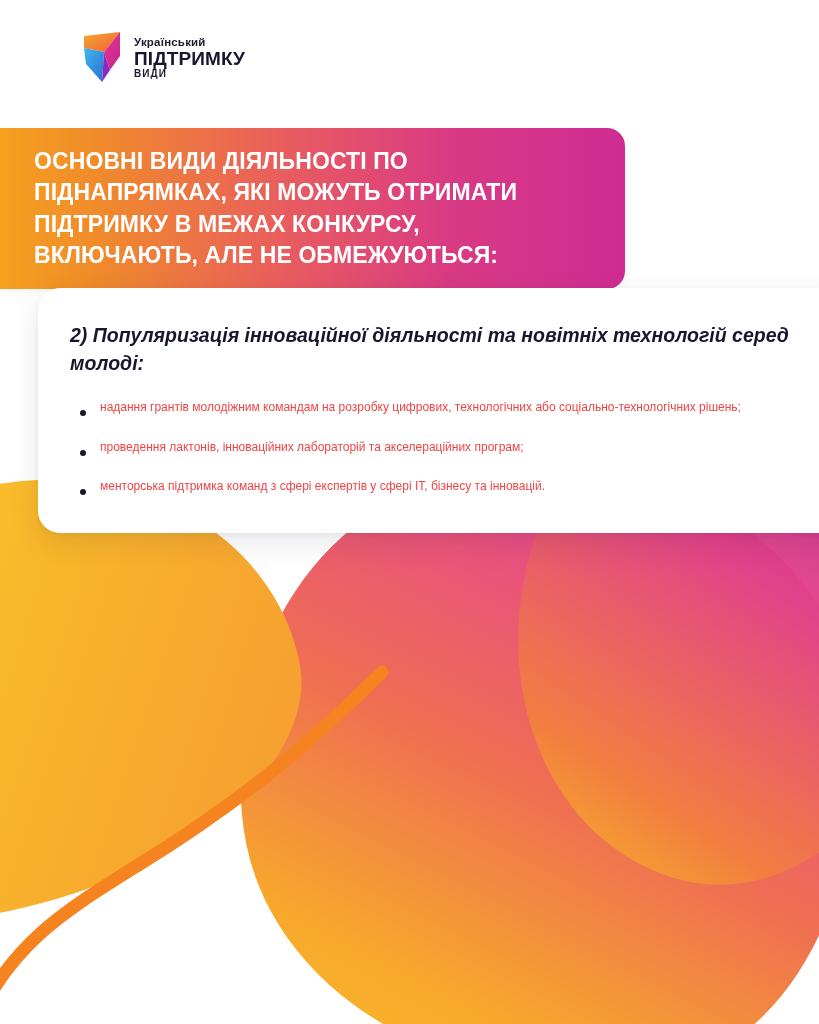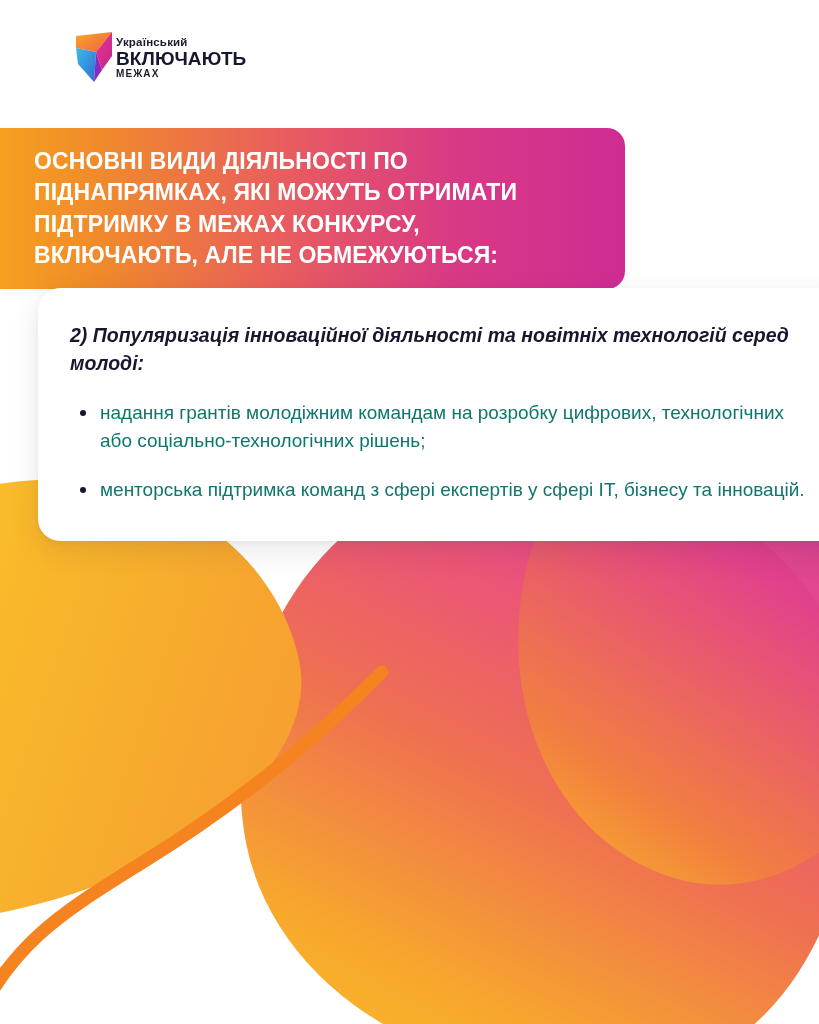--- a/index.html
+++ b/index.html
@@ -73,24 +73,25 @@
     position: absolute;
     left: -10px;
     bottom: -10px;
     width: 840px;
     height: 420px;
   }
 
   
   .logo {
     position: absolute;
-    left: 72px;
+    left: 80px;
     top: 30px;
     display: flex;
     align-items: center;
+    gap: 10px;
     z-index: 5;
   }
   .logo-mark { width: 44px; height: 56px; flex: 0 0 auto; }
   .logo-text { line-height: 1.04; }
   .logo-line1 {
     font-size: 11.5px;
     letter-spacing: .2px;
     color: #1b1b2f;
     font-weight: 700;
   }
@@ -151,23 +152,23 @@
     line-height: 1.42;
     color: #17172e;
     margin-bottom: 22px;
   }
 
   .bullets { list-style: none; }
 
   .bullets li {
     position: relative;
     padding-left: 30px;
-    font-size: 19px;
+    font-size: 12px;
     line-height: 1.44;
-    color: #0f766e;
+    color: #ef4444;
     margin-bottom: 22px;
   }
   .bullets li:last-child { margin-bottom: 0; }
 
   .bullets li::before {
     content: "";
     position: absolute;
     left: 10px;
     top: 11px;
     width: 6px;
@@ -207,30 +208,31 @@
           <stop offset="100%" stop-color="#2b6fd6"></stop>
         </linearGradient>
       </defs>
       <path d="M4 6 L40 2 L24 22 L4 18 Z" fill="url(#gA)"></path>
       <path d="M24 22 L40 2 L40 26 L30 40 Z" fill="url(#gB)"></path>
       <path d="M4 18 L24 22 L22 52 L6 34 Z" fill="url(#gC)"></path>
       <path d="M22 52 L24 22 L30 40 Z" fill="#8a2bbd"></path>
     </svg>
     <div class="logo-text">
       <div class="logo-line1">Український</div>
-      <div class="logo-line2">ВКЛЮЧАЮТЬ</div>
-      <div class="logo-line3">МЕЖАХ</div>
+      <div class="logo-line2">ПІДТРИМКУ</div>
+      <div class="logo-line3">ВИДИ</div>
     </div>
   </div>
 
   <div class="banner">
     <h1>ОСНОВНІ ВИДИ ДІЯЛЬНОСТІ ПО ПІДНАПРЯМКАХ, ЯКІ МОЖУТЬ ОТРИМАТИ ПІДТРИМКУ В МЕЖАХ КОНКУРСУ, ВКЛЮЧАЮТЬ, АЛЕ НЕ ОБМЕЖУЮТЬСЯ:</h1>
   </div>
 
   <div class="card">
     <p class="card-intro">2) Популяризація інноваційної діяльності та новітніх технологій серед молоді:</p>
     <ul class="bullets">
       <li>надання грантів молодіжним командам на розробку цифрових, технологічних або соціально-технологічних рішень;</li>
+      <li>проведення лактонів, інноваційних лабораторій та акселераційних програм;</li>
       <li>менторська підтримка команд з сфері експертів у сфері IT, бізнесу та інновацій.</li>
     </ul>
   </div>
 
 </div>
 
 </body></html>

